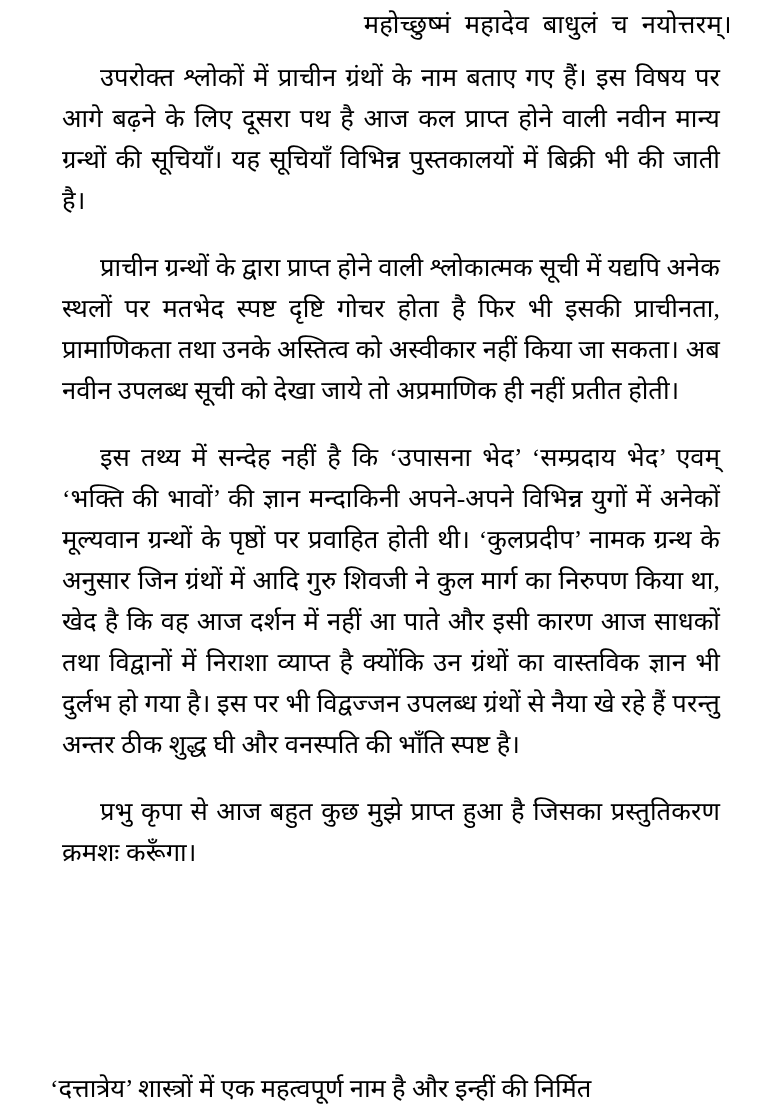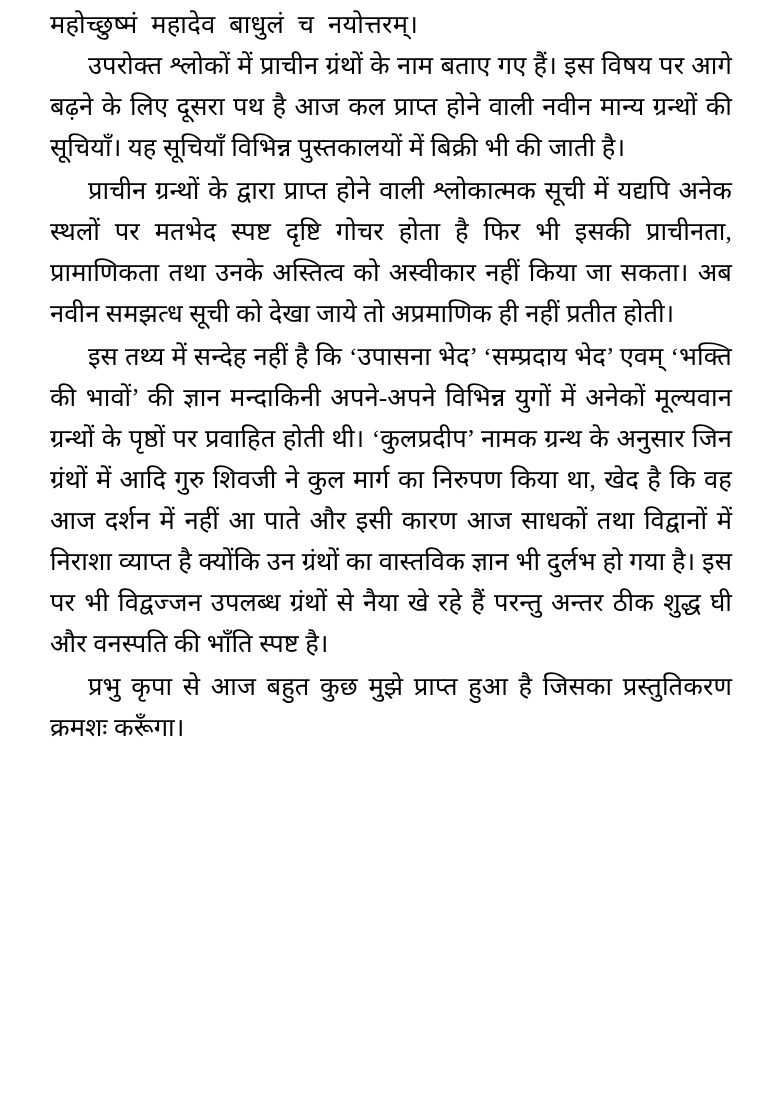--- a/index.html
+++ b/index.html
@@ -21,33 +21,33 @@
     left: 50px;
     top: 0px;
     width: 682px;
   }
   .verse-block {
     margin: 0;
     padding: 0;
   }
   .verse-line {
     display: block;
-    text-align: left;
+    text-align: right;
     font-size: 25.5px;
     line-height: 41px;
     letter-spacing: 0.3px;
     word-spacing: 7px;
     font-weight: 500;
     white-space: nowrap;
   }
   .verse-line.first {
     padding-top: 4px;
   }
   p.para {
-    margin: 0;
+    margin: 12px;
     padding: 0;
     font-size: 25.5px;
     line-height: 41px;
     text-align: justify;
     text-align-last: left;
     text-justify: inter-word;
     text-indent: 38px;
     font-weight: 500;
     letter-spacing: 0.1px;
   }
@@ -76,29 +76,32 @@
   <div class="text-column">
 
     <div class="verse-block">
       <span class="verse-line first">महोच्छुष्मं महादेव बाधुलं च नयोत्तरम्।</span>
     </div>
 
     <p class="para full-just">उपरोक्त श्लोकों में प्राचीन ग्रंथों के नाम बताए गए हैं। इस विषय पर आगे बढ़ने के लिए दूसरा पथ है आज कल प्राप्त होने वाली नवीन मान्य ग्रन्थों की सूचियाँ। यह सूचियाँ विभिन्न पुस्तकालयों में बिक्री भी की जाती है।</p>
 
     <div class="gap-sm"></div>
 
-    <p class="para full-just">प्राचीन ग्रन्थों के द्वारा प्राप्त होने वाली श्लोकात्मक सूची में यद्यपि अनेक स्थलों पर मतभेद स्पष्ट दृष्टि गोचर होता है फिर भी इसकी प्राचीनता, प्रामाणिकता तथा उनके अस्तित्व को अस्वीकार नहीं किया जा सकता। अब नवीन समझत्ध सूची को देखा जाये तो अप्रमाणिक ही नहीं प्रतीत होती।</p>
+    <p class="para full-just">प्राचीन ग्रन्थों के द्वारा प्राप्त होने वाली श्लोकात्मक सूची में यद्यपि अनेक स्थलों पर मतभेद स्पष्ट दृष्टि गोचर होता है फिर भी इसकी प्राचीनता, प्रामाणिकता तथा उनके अस्तित्व को अस्वीकार नहीं किया जा सकता। अब नवीन उपलब्ध सूची को देखा जाये तो अप्रमाणिक ही नहीं प्रतीत होती।</p>
 
     <div class="gap-sm"></div>
 
     <p class="para full-just">इस तथ्य में सन्देह नहीं है कि ‘उपासना भेद’ ‘सम्प्रदाय भेद’ एवम् ‘भक्ति की भावों’ की ज्ञान मन्दाकिनी अपने-अपने विभिन्न युगों में अनेकों मूल्यवान ग्रन्थों के पृष्ठों पर प्रवाहित होती थी। ‘कुलप्रदीप’ नामक ग्रन्थ के अनुसार जिन ग्रंथों में आदि गुरु शिवजी ने कुल मार्ग का निरुपण किया था, खेद है कि वह आज दर्शन में नहीं आ पाते और इसी कारण आज साधकों तथा विद्वानों में निराशा व्याप्त है क्योंकि उन ग्रंथों का वास्तविक ज्ञान भी दुर्लभ हो गया है। इस पर भी विद्वज्जन उपलब्ध ग्रंथों से नैया खे रहे हैं परन्तु अन्तर ठीक शुद्ध घी और वनस्पति की भाँति स्पष्ट है।</p>
 
     <div class="gap-sm"></div>
 
     <p class="para">प्रभु कृपा से आज बहुत कुछ मुझे प्राप्त हुआ है जिसका प्रस्तुतिकरण क्रमशः करूँगा।</p>
 
     <div class="gap-sm"></div>
 
 
   </div>
 
+  <div class="clipped-line">
+    <span>‘दत्तात्रेय’ शास्त्रों में एक महत्वपूर्ण नाम है और इन्हीं की निर्मित</span>
+  </div>
 
 </div>
 
 </body></html>

